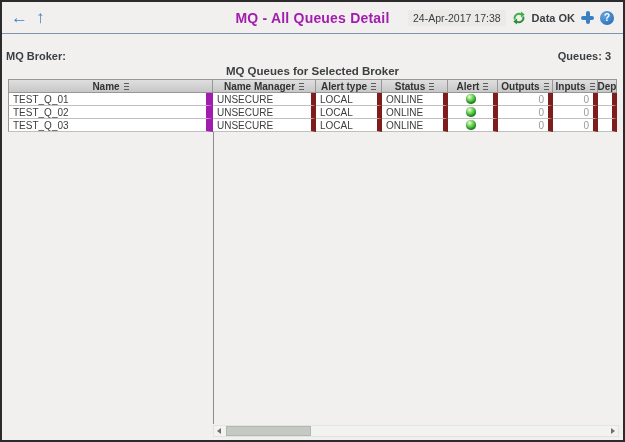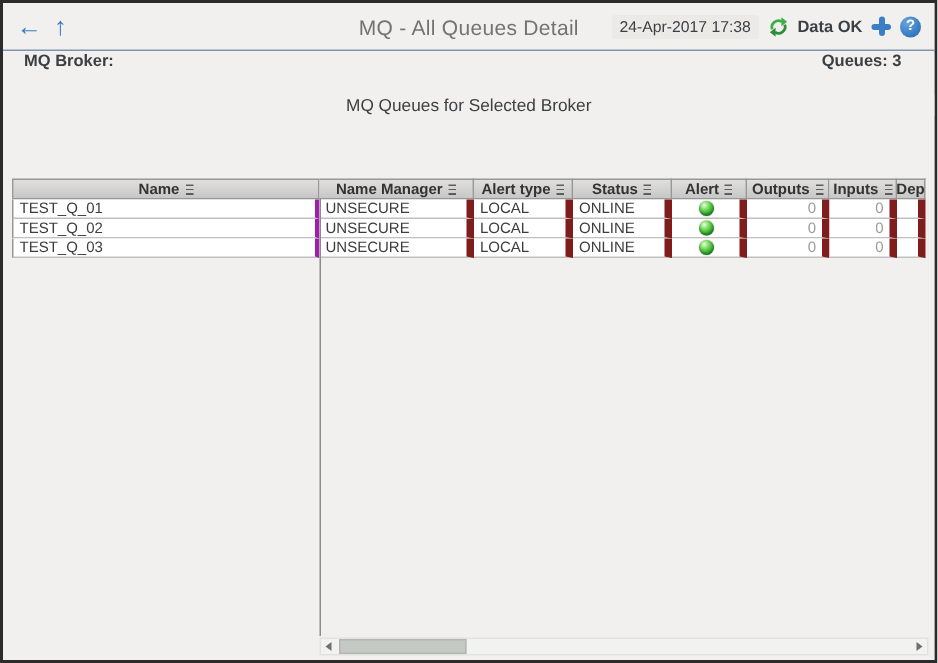--- a/index.html
+++ b/index.html
@@ -12,81 +12,81 @@
   
   .toolbar{
     position:absolute;left:0;top:0;width:100%;height:32px;
     border-bottom:1px solid #7e95aa;display:flex;align-items:center;
     padding:0 9px;background:#f2f0ee;
   }
   .nav-icons{display:flex;gap:8px;align-items:center;}
   .arrow-glyph{color:#3a7fc4;font-weight:bold;font-size:17px;line-height:17px;cursor:pointer;}
   .toolbar-title{
     position:absolute;left:50%;transform:translateX(-50%);
-    font-weight:normal;font-size:14px;color:#737373;letter-spacing:.2px;white-space:nowrap;
+    font-weight:bold;font-size:14px;color:#a21caf;letter-spacing:.2px;white-space:nowrap;
   }
   .toolbar-right{margin-left:auto;display:flex;align-items:center;gap:6px;}
   .timestamp-chip{
     background:#eceae7;border-radius:2px;padding:2px 5px;
     font-weight:normal;font-size:10.5px;color:#3a3f44;white-space:nowrap;
   }
   .refresh-svg{display:block;}
   .status-label{font-weight:bold;font-size:11px;color:#3a3f44;white-space:nowrap;}
   .plus-icon{position:relative;width:13px;height:13px;display:inline-block;cursor:pointer;}
   .plus-icon::before{content:"";position:absolute;left:4.5px;top:0;width:4px;height:13px;background:#3a7fc4;border-radius:2px;}
   .plus-icon::after{content:"";position:absolute;top:4.5px;left:0;height:4px;width:13px;background:#3a7fc4;border-radius:2px;}
   .help-icon{
     width:14px;height:14px;border-radius:50%;
     background:radial-gradient(circle at 35% 30%, #6aa6dd, #3a7fc4 60%, #2a639c);
     color:#fff;font-weight:bold;font-size:10px;line-height:14px;text-align:center;
     display:inline-block;cursor:pointer;
   }
   
   .broker-bar{
     position:absolute;left:0;top:33px;width:100%;height:42px;
-    border-bottom:1px solid #abc9e1;display:flex;align-items:flex-start;
-    padding:0 14px;background:#f2f0ee;
+    border-bottom:1px solid #abc9e1;display:flex;align-items:center;
+    padding:0 4px;background:#f2f0ee;
   }
   .broker-label{font-weight:bold;font-size:11px;color:#3a3f44;margin-right:6px;}
   .broker-select{
     width:163px;height:19px;background:#fff;border:1px solid #555;
     display:flex;align-items:center;padding:0 5px;cursor:pointer;
   }
   .broker-select .sel-text{font-weight:bold;font-size:11px;color:#222;flex:1;}
   .caret-down{font-size:7px;color:#222;}
   .queues-wrap{margin-left:auto;margin-right:8px;font-weight:bold;font-size:11px;color:#3a3f44;}
   
   .content{position:absolute;left:0;top:61px;right:0;bottom:0;background:#f2f0ee;}
   .table-title{
     position:absolute;top:2px;left:0;width:100%;text-align:center;
-    font-weight:normal;font-size:11.5px;color:#3c4043;
+    font-weight:bold;font-size:11.5px;color:#3c4043;
   }
   .grid{position:absolute;left:6px;top:16px;width:609px;}
-  .grid-header{display:flex;margin-top:40px;}
+  .grid-header{display:flex;}
   .hcell{
     height:14px;background:linear-gradient(#dfdfdf,#c7c7c7);
     border:1px solid #979797;border-left:none;
     display:flex;align-items:center;justify-content:center;
     font-weight:bold;font-size:10px;color:#333;
     overflow:hidden;white-space:nowrap;cursor:pointer;padding:0 2px;
   }
   .hcell:first-child{border-left:1px solid #979797;}
   .sort-icon{
     display:inline-block;width:5px;height:7px;margin-left:4px;flex:none;
     background:repeating-linear-gradient(#5d5d5d 0 1px, transparent 1px 3px);
   }
   .grid-row{display:flex;cursor:pointer;}
   .cell{
     height:13px;background:#fff;
     border-right:5px solid #7f1d1d;border-bottom:1px solid #c0c0c0;
     font-size:10px;color:#3d3d3d;display:flex;align-items:center;
     padding:0 4px;overflow:hidden;white-space:nowrap;
   }
   .grid-row .cell:first-child{border-left:1px solid #979797;}
-  .cell.name-col{border-right:3px solid #a21caf;}
+  .cell.name-col{border-right:7px solid #a21caf;}
   .cell.num{justify-content:flex-end;color:#9a9a9a;}
   .cell.center{justify-content:center;}
   .orb{
     width:10px;height:10px;border-radius:50%;flex:none;
     background:radial-gradient(circle at 35% 28%, #ecfce4 0%, #7fdf5f 30%, #2fa32f 65%, #117811 100%);
     box-shadow:inset 0 -1px 2px rgba(0,60,0,.45), 0 0 1px rgba(0,0,0,.4);
   }
   .frozen-line{position:absolute;left:211px;top:69px;bottom:16px;width:1px;background:#8b8b8b;}
   
   .hscroll{

